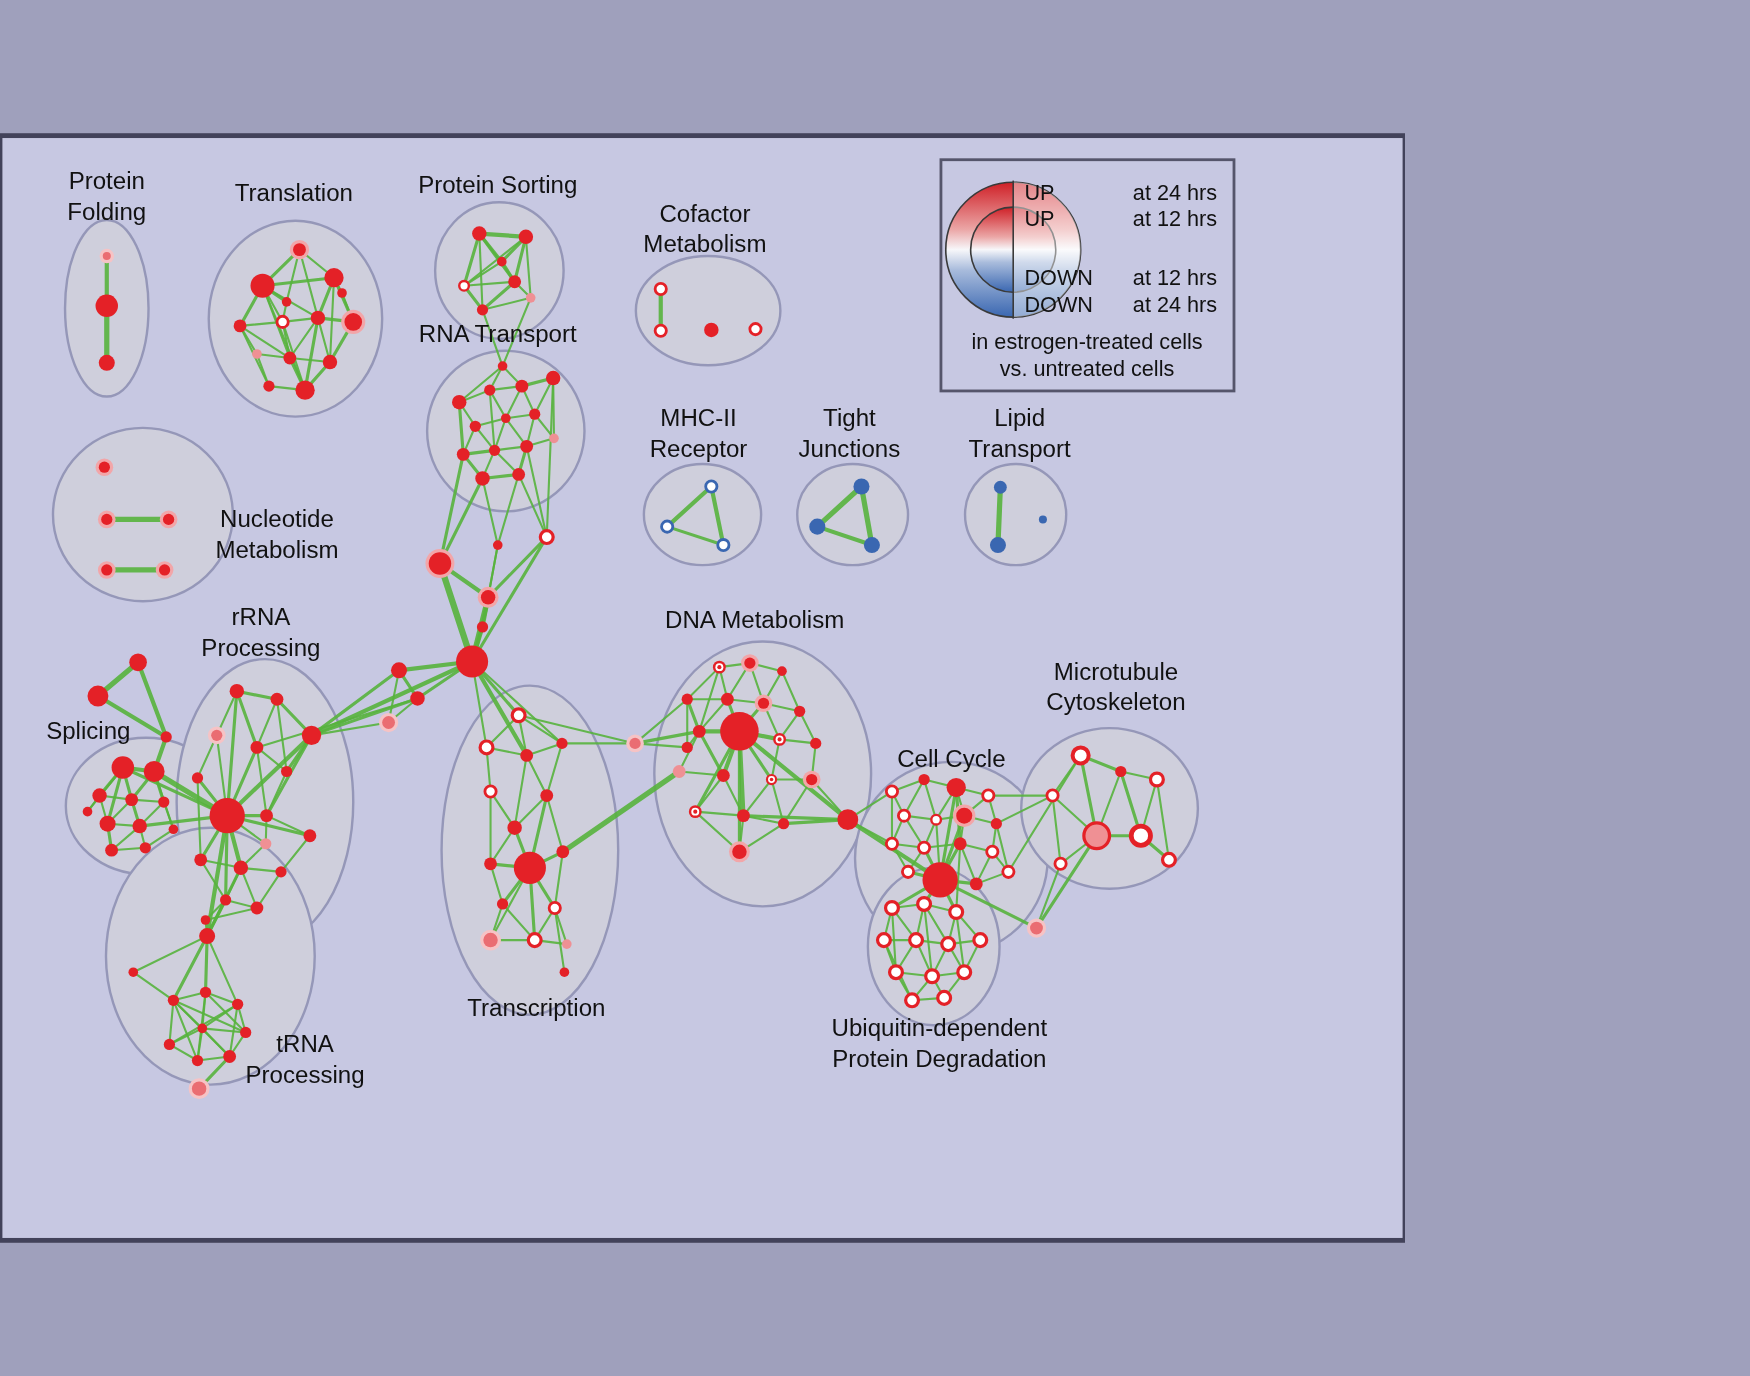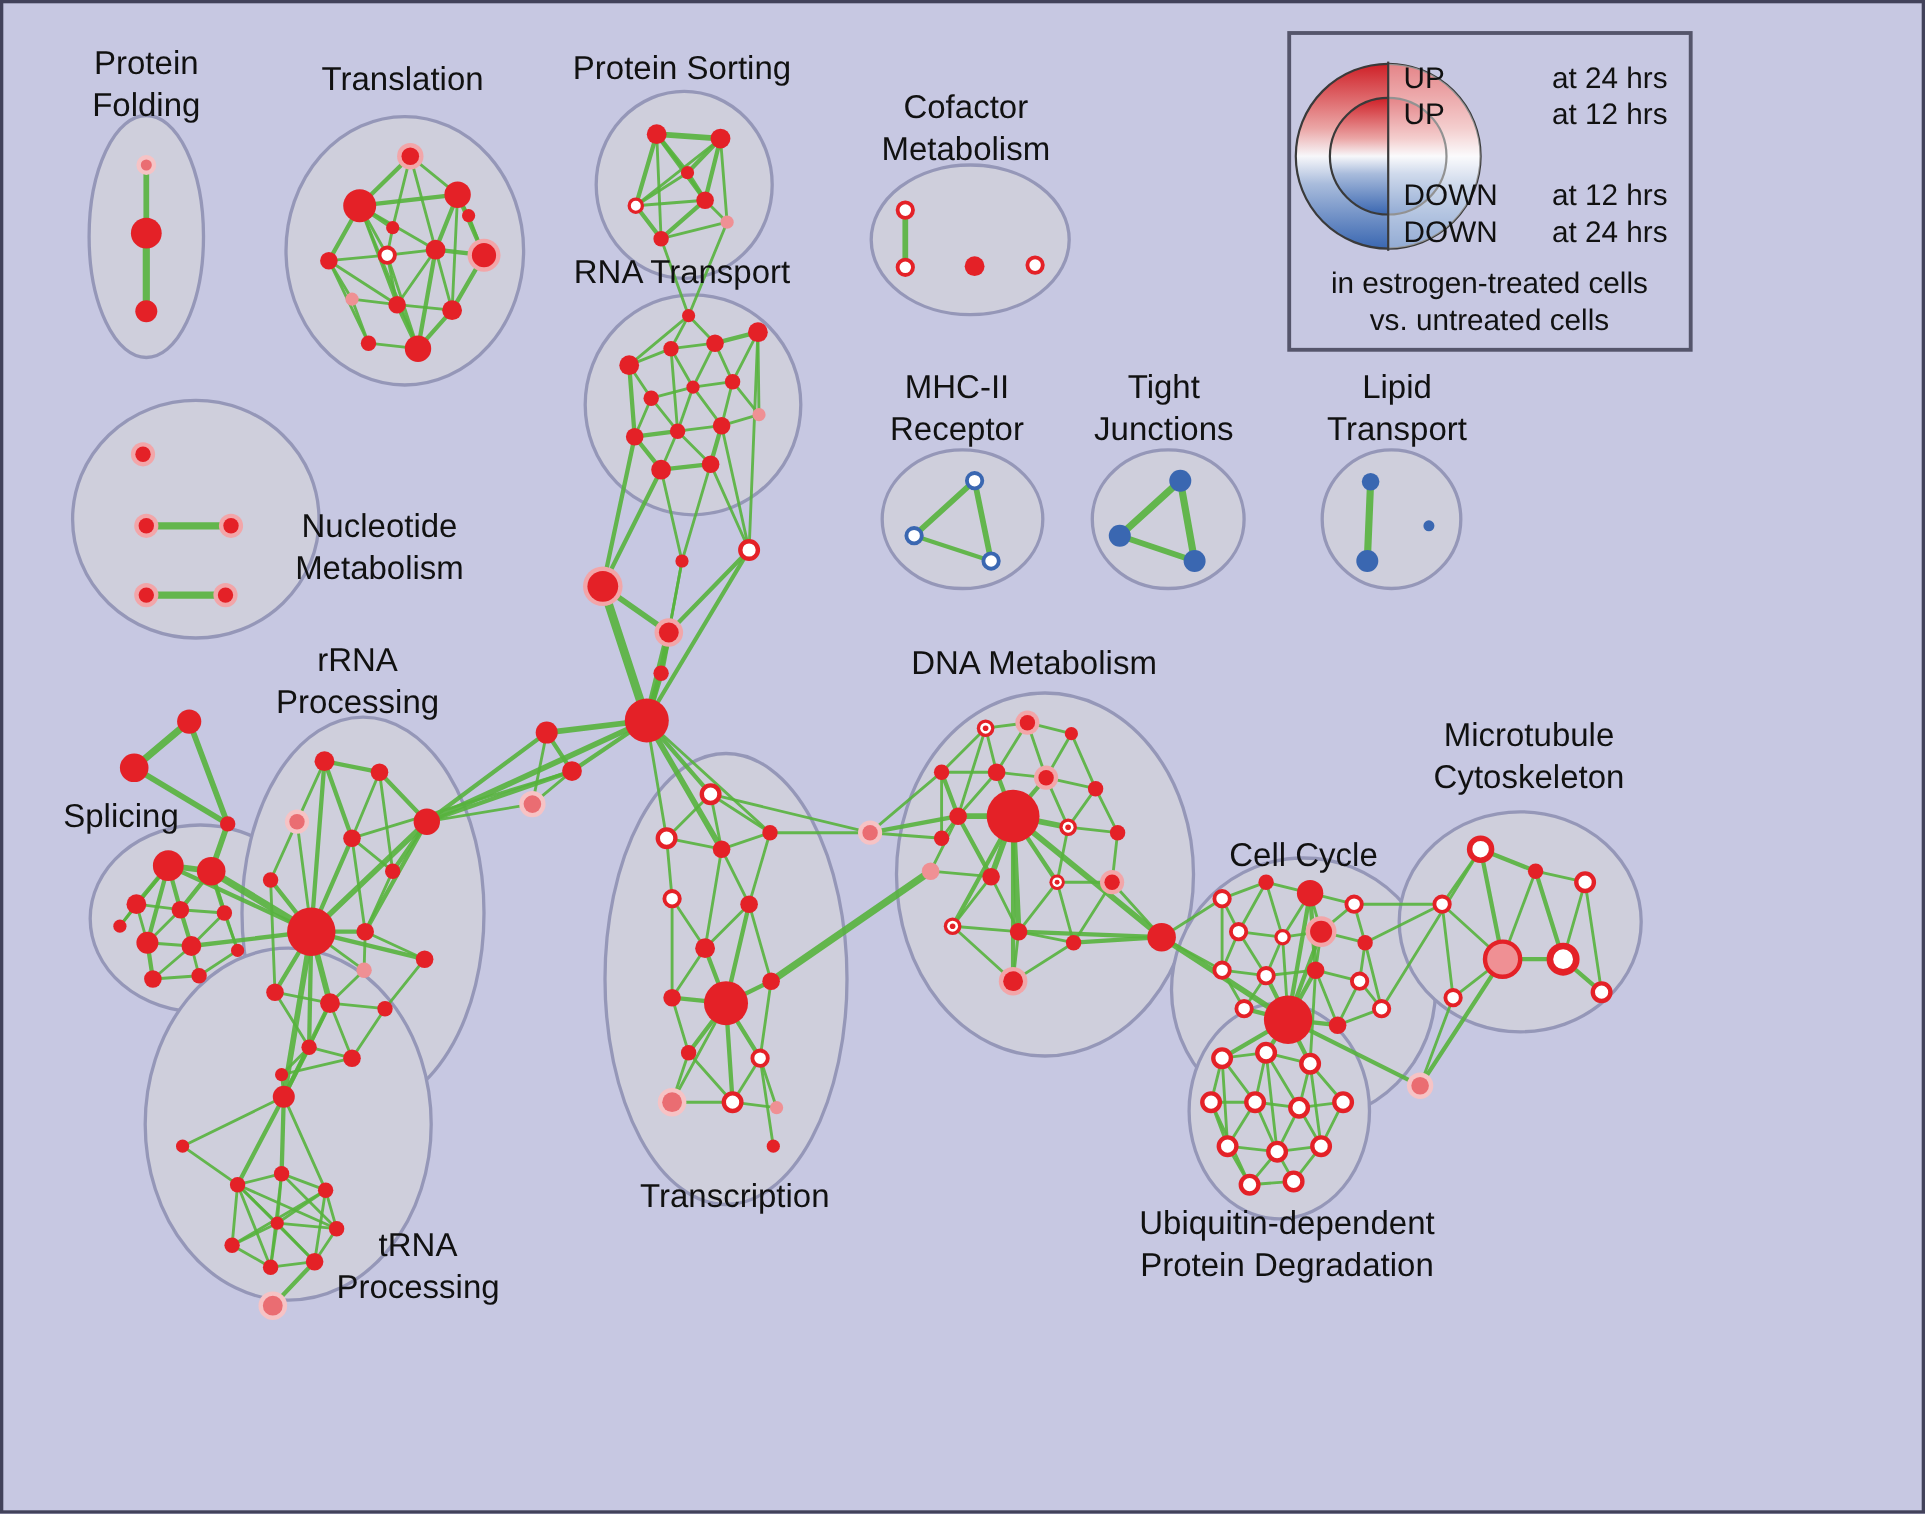--- a/index.html
+++ b/index.html
@@ -1,16 +1,16 @@
 <!DOCTYPE html>
 <html><head>
 <meta charset="utf-8">
 <style>
   html,body{margin:0;padding:0;background:#9fa0bc;}
-  .figure{width:1750px;height:1376px;position:relative;}
+  .figure{width:1405px;height:1376px;position:relative;}
   svg{display:block;width:100%;height:100%;}
   text{font-family:"Liberation Sans","DejaVu Sans",sans-serif;}
 </style>
 </head>
 <body>
 
 <div class="figure">
   <svg id="net" viewBox="0 0 1750 1376" role="img">
       <rect x="0" y="0" width="1750" height="1376" fill="#c7c8e2" stroke="#42425a" stroke-width="6"></rect>
       <g>

